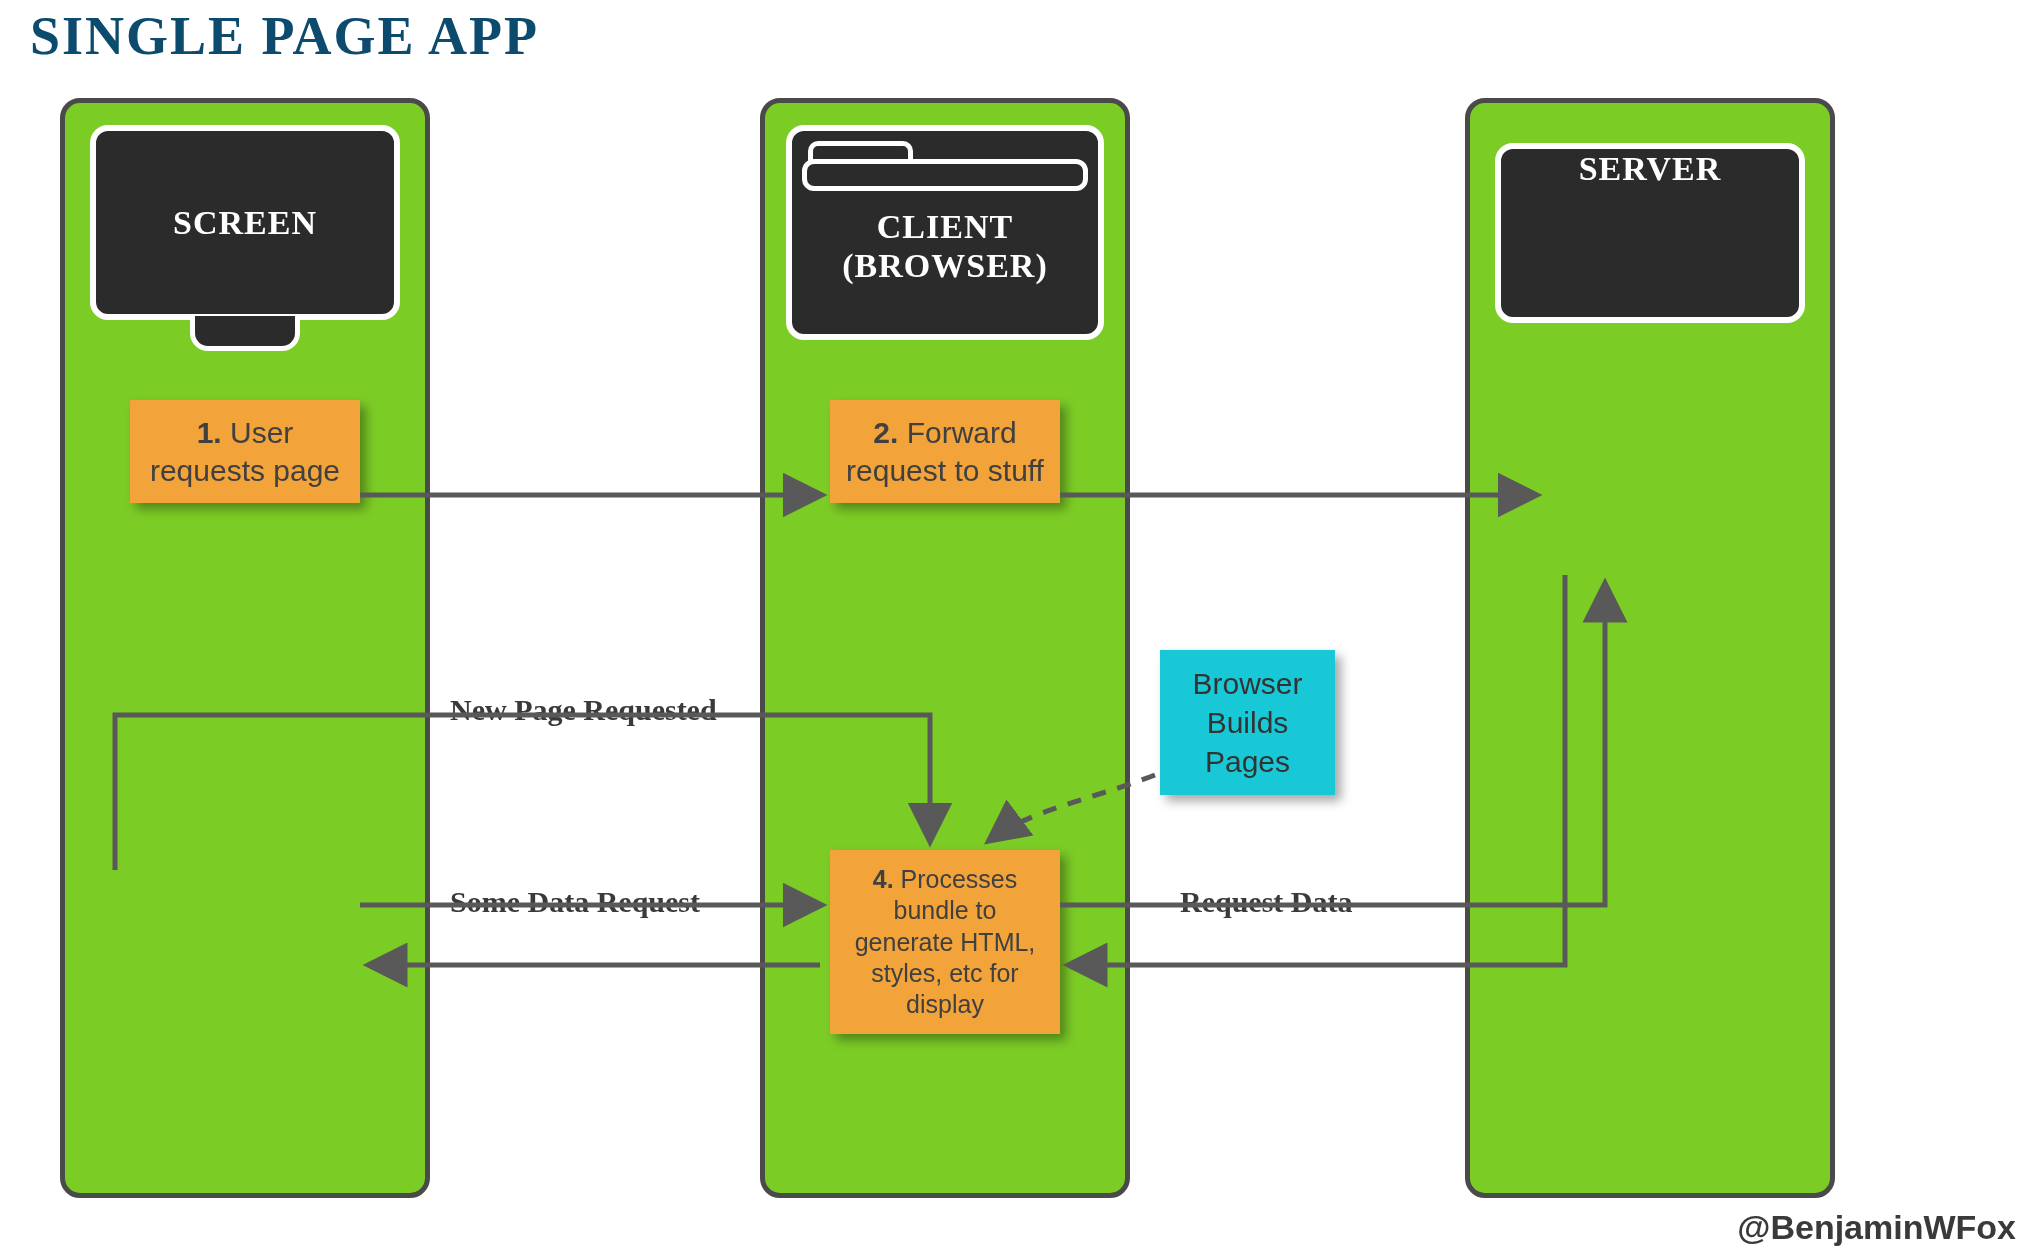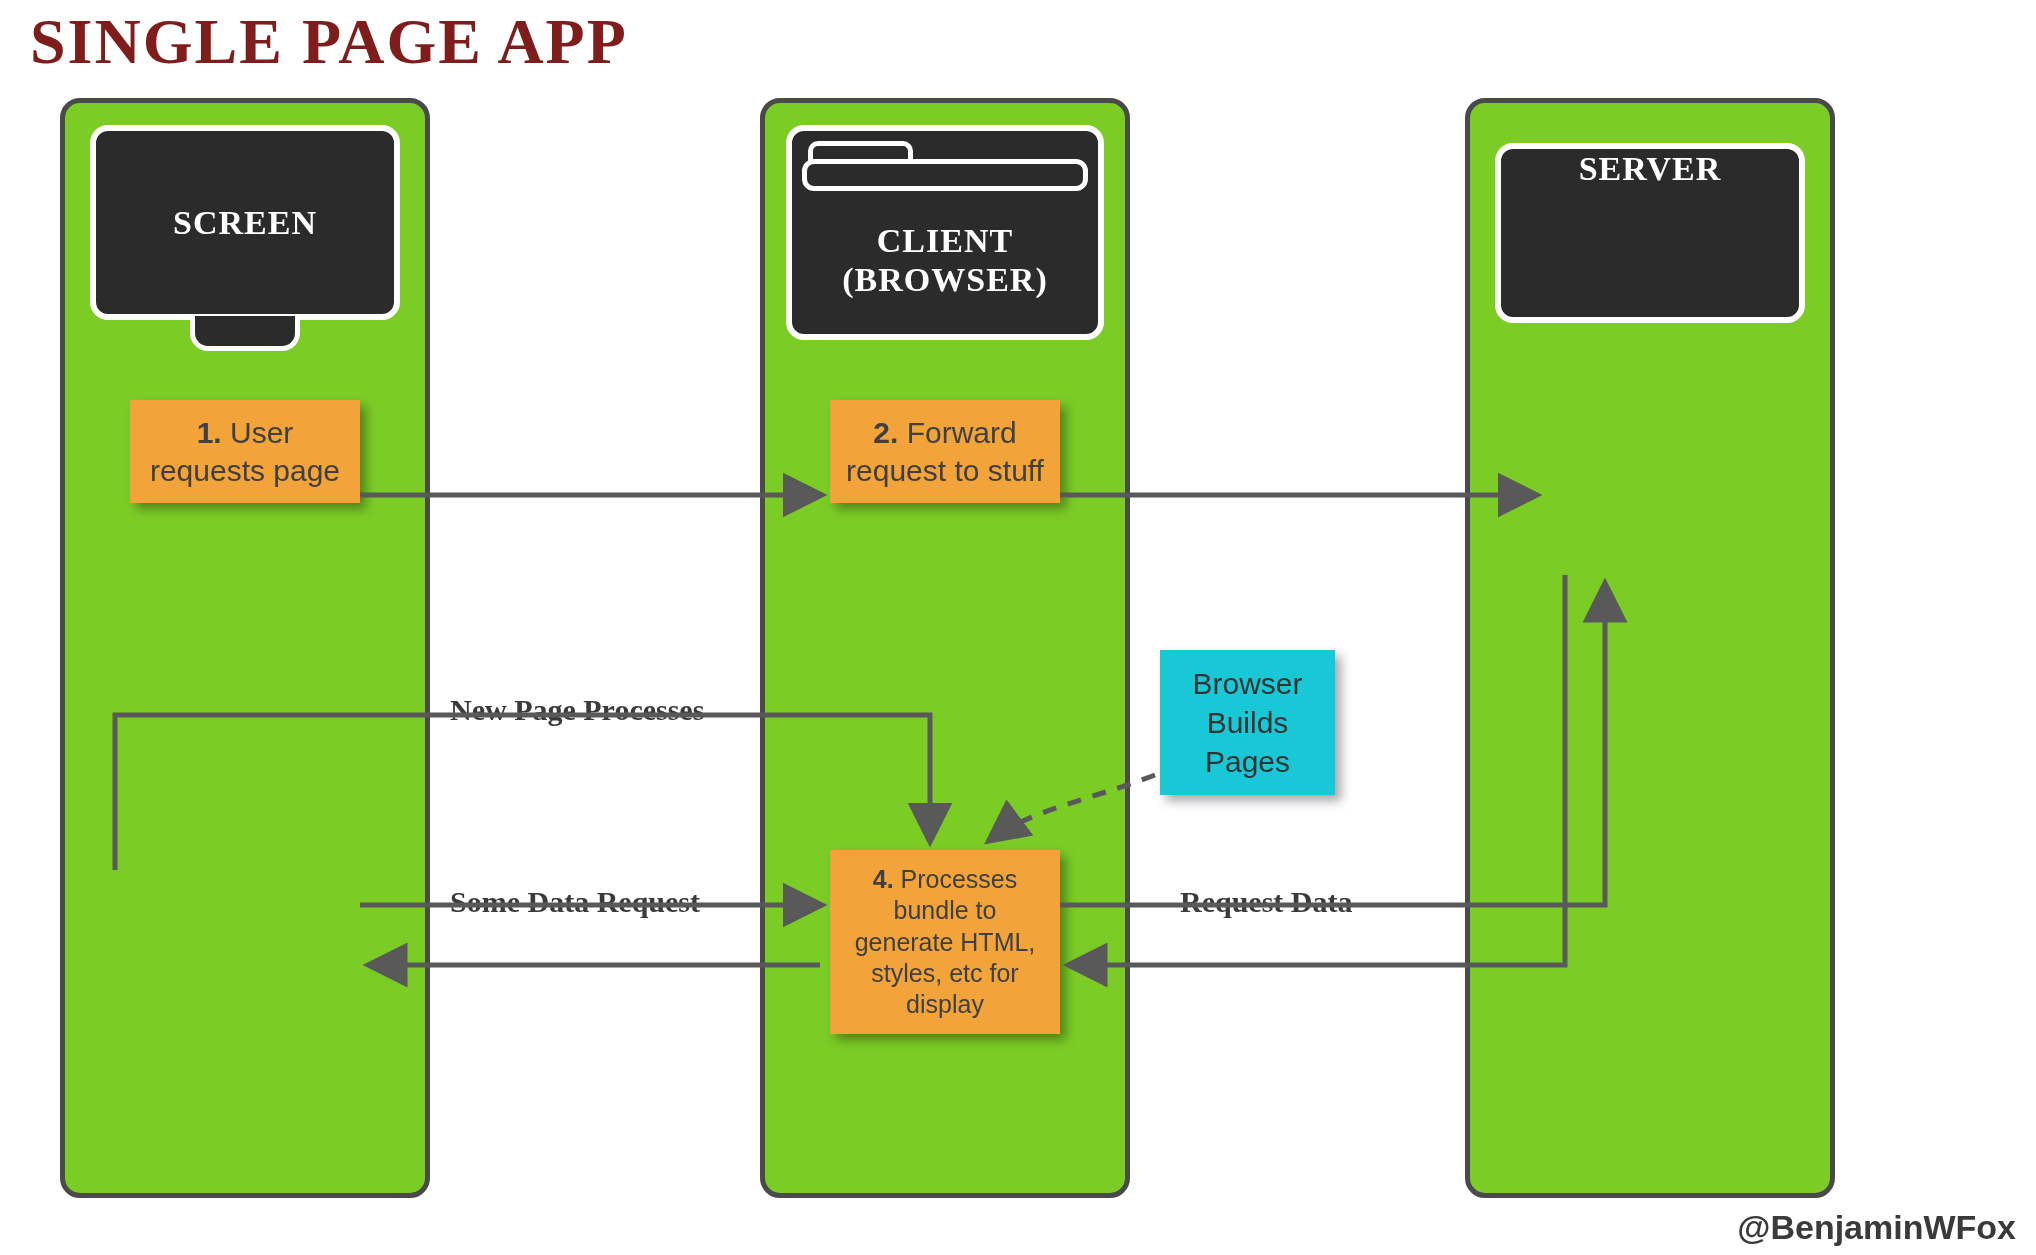--- a/index.html
+++ b/index.html
@@ -13,23 +13,23 @@
     height: 1255px;
     font-family: "Trebuchet MS", "Lucida Sans", Verdana, sans-serif;
     color: #4a4a4a;
   }
   .title {
     position: absolute;
     left: 30px;
     top: 5px;
     font-family: "Comic Sans MS", "Chalkduster", "Segoe Script", cursive;
     font-weight: 700;
-    font-size: 64px;
+    font-size: 54px;
     letter-spacing: 2px;
-    color: #7f1d1d;
+    color: #0c4a6e;
   }
   .credit {
     position: absolute;
     right: 20px;
     bottom: 8px;
     font-family: "Trebuchet MS", sans-serif;
     font-weight: 700;
     font-size: 34px;
     color: #3a3a3a;
   }
@@ -113,21 +113,21 @@
     height: 22px;
     border: 5px solid #ffffff;
     border-radius: 12px;
     margin-top: -5px;
   }
   .browser .body {
     height: 110px;
     display: flex;
     align-items: center;
     justify-content: center;
-    padding-top: 14px;
+    padding-top: 0;
   }
 
   
   .serverbox {
     position: absolute;
     left: 50%;
     transform: translateX(-50%);
     top: 40px;
     width: 310px;
     height: 180px;
@@ -234,21 +234,21 @@
   </div>
   <div class="note n2">
     <span class="num">2.</span><span> Forward request to stuff</span>
   </div>
   <div class="note note-small n4">
     <span class="num">4.</span><span> Processes bundle to generate HTML, styles, etc for display</span>
   </div>
 
   <div class="cyan">Browser Builds Pages</div>
 
-  <div class="edge-label" style="left:450px; top:693px;">New Page Processes</div>
+  <div class="edge-label" style="left:450px; top:693px;">New Page Requested</div>
   <div class="edge-label" style="left:450px; top:885px;">Some Data Request</div>
   <div class="edge-label" style="left:1180px; top:885px;">Request Data</div>
 
   <svg class="arrows">
     <defs>
       <marker id="ah" viewBox="0 0 12 12" refX="10" refY="6" markerWidth="9" markerHeight="9" orient="auto-start-reverse">
         <path d="M0,0 L12,6 L0,12 z" fill="#595959"></path>
       </marker>
     </defs>
     <g stroke="#595959" stroke-width="5" fill="none">

